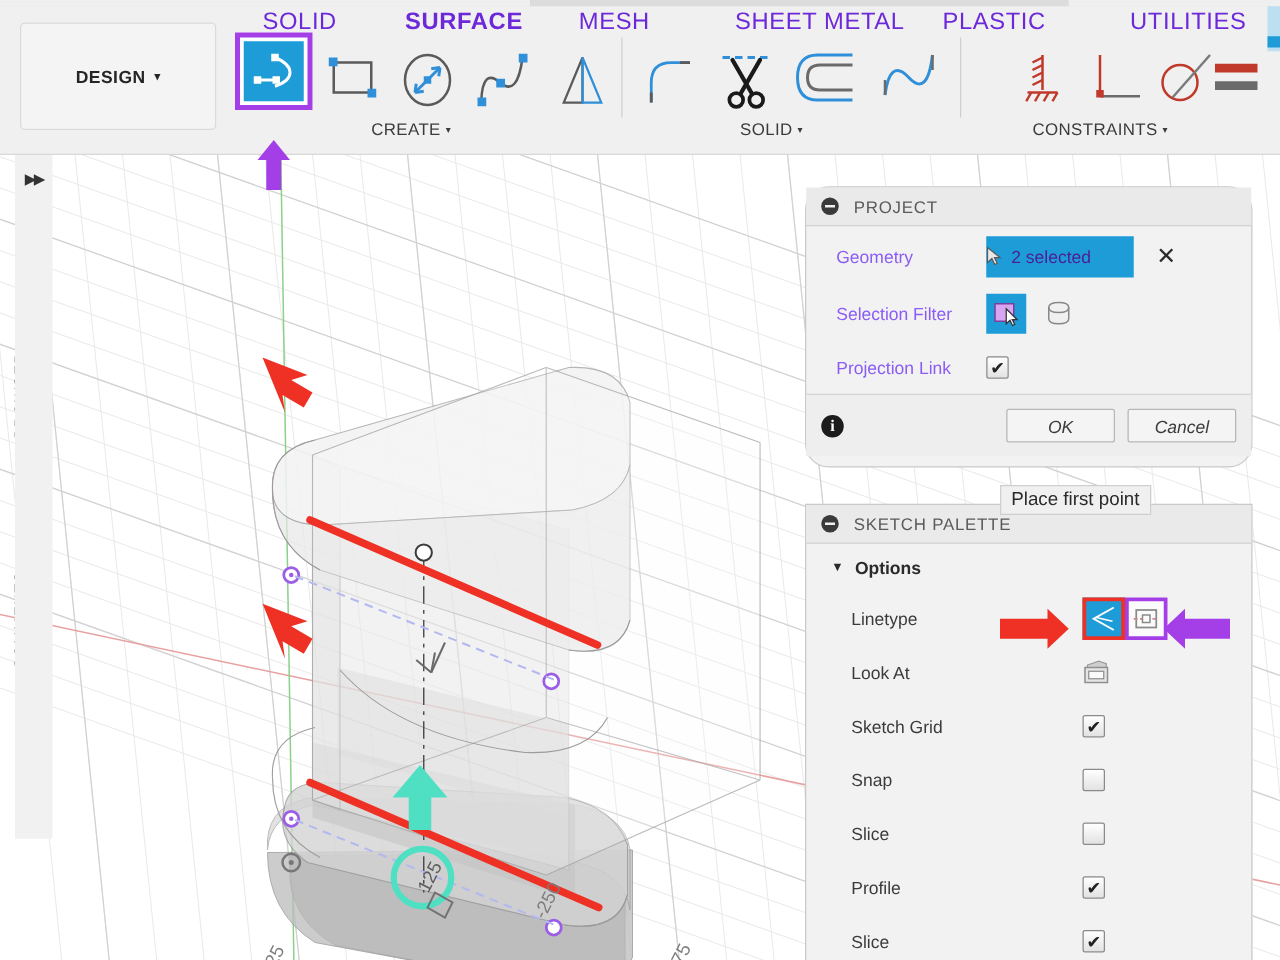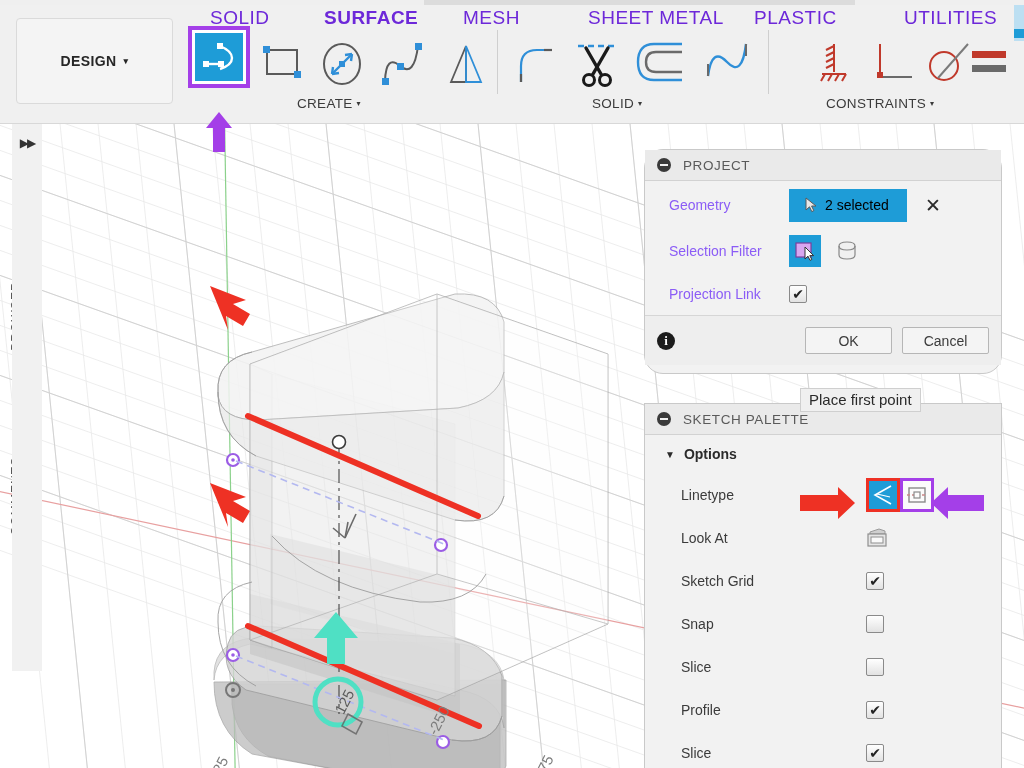--- a/index.html
+++ b/index.html
@@ -105,22 +105,22 @@
     width: 14px; height: 14px; border-radius: 50%; background: #3a3a3a;
     display: inline-flex; align-items: center; justify-content: center;
     margin-right: 12px; flex: 0 0 auto; cursor: pointer;
   }
   .collapse-dot::after { content:""; display:block; width:8px; height:2px; background:#f0f0f0; }
 
   .row { display: flex; align-items: center; height: 43px; padding-left: 24px; }
   .row-label { width: 120px; font-size: 14px; color: #8b5cf6; }
 
   .sel-chip {
-    height: 33px; min-width: 118px; background: #1e9cd7; color: #000000;
-    display: flex; align-items: center; gap: 6px; padding: 0 12px 0 16px;
+    height: 33px; min-width: 118px; background: #1e9cd7; color: #4c1d95;
+    display: flex; align-items: center; gap: 6px; padding: 0 12px 0 0;
     font-size: 14px; cursor: pointer;
   }
   .x-btn { margin-left: 18px; font-size: 19px; color: #2b2b2b; cursor: pointer; font-weight: 500;}
 
   .filter-btn {
     width: 32px; height: 32px; background: #1e9cd7; display:flex;
     align-items:center; justify-content:center; cursor: pointer;
   }
   .filter-btn2 {
     width: 32px; height: 32px; background: transparent; display:flex;
@@ -139,21 +139,21 @@
     display:flex; align-items:center; padding: 0 12px;
   }
   .info-i {
     width: 18px; height: 18px; border-radius: 50%; background:#1c1c1c; color:#fff;
     font-size: 13px; font-weight:bold; font-family:"Liberation Serif",serif;
     display:flex;align-items:center;justify-content:center; cursor:pointer;
   }
   .btn {
     height: 27px; min-width: 87px; background: #f4f4f4; border: 1px solid #b6b6b6;
     border-radius: 2px; font-size: 14px; color: #3b3b3b; cursor: pointer;
-    display:flex;align-items:center;justify-content:center;
+    display:flex;align-items:center;justify-content:center;font-style:italic;
   }
 
   .tooltip {
     position: absolute; background: #f0f0f0; border: 1px solid #cfcfcf;
     padding: 2px 8px 3px 8px; font-size: 15px; color: #2a2a2a; z-index: 40;
     white-space: nowrap;
   }
 
   .opt-header {
     display:flex; align-items:center; gap:9px; height: 38px; padding-left: 20px;

